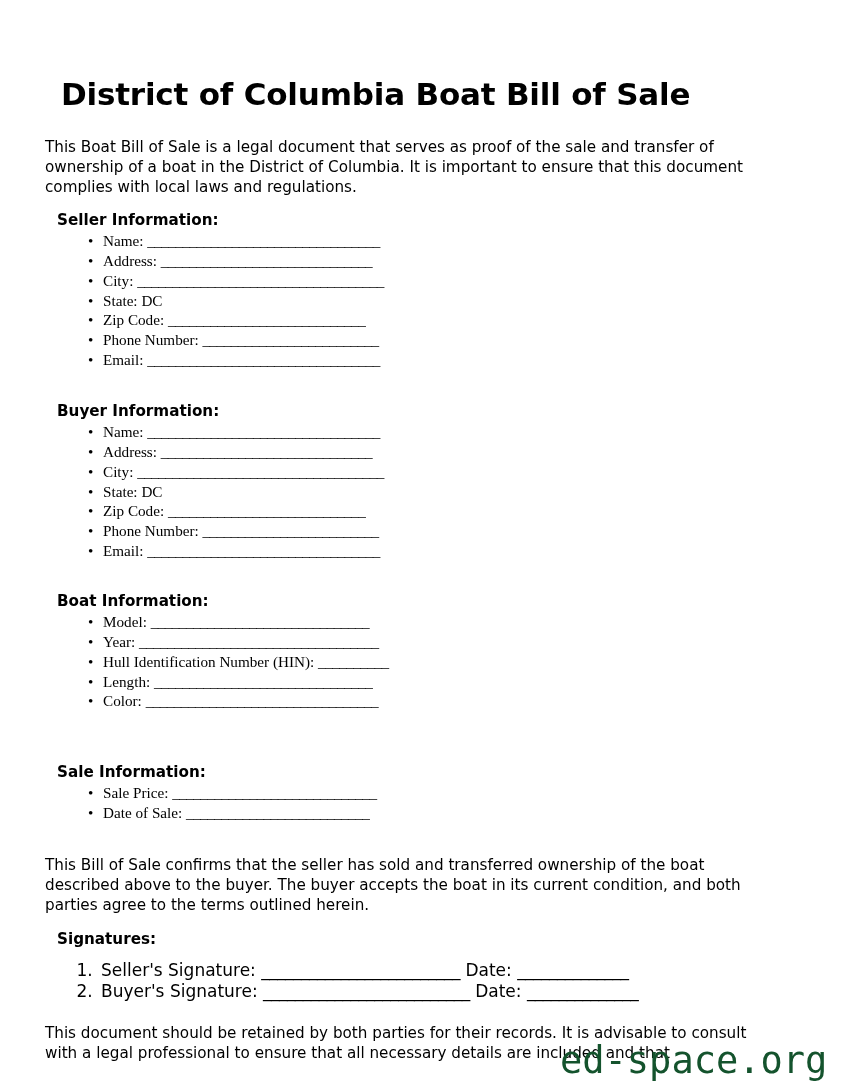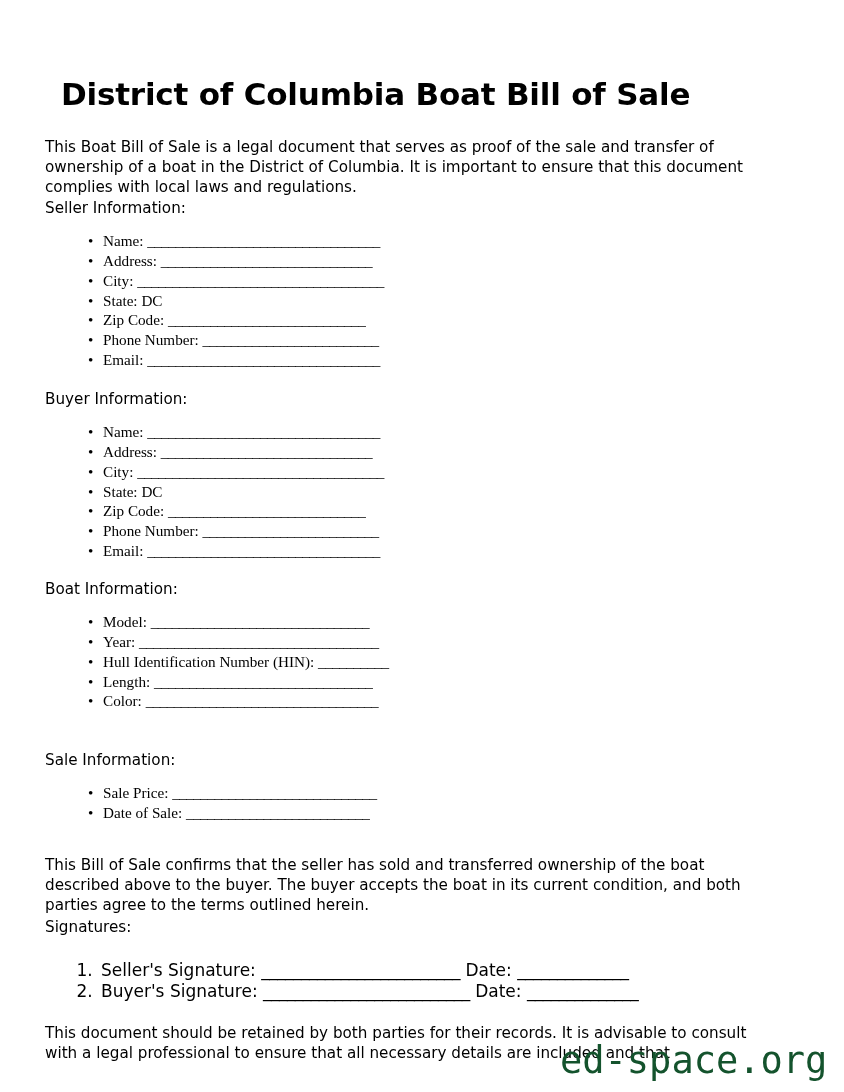--- a/index.html
+++ b/index.html
@@ -55,24 +55,24 @@
     text-align: left;
   }
 
   .intro-para { top: 122px; }
   .confirm-para { top: 840px; width: 730px; }
   .retain-para { top: 1008px; width: 735px; }
 
   h2.section-head {
     position: absolute;
     left: 0;
-    margin: 0;
+    margin: 12px;
     padding: 0;
     font-size: 15.2px;
-    font-weight: normal;
+    font-weight: bold;
     line-height: 20px;
   }
   .sec-seller { top: 198px; }
   .sec-buyer  { top: 389px; }
   .sec-boat   { top: 579px; }
   .sec-sale   { top: 750px; }
   .sec-sign   { top: 917px; }
 
   ul.field-list {
     position: absolute;

